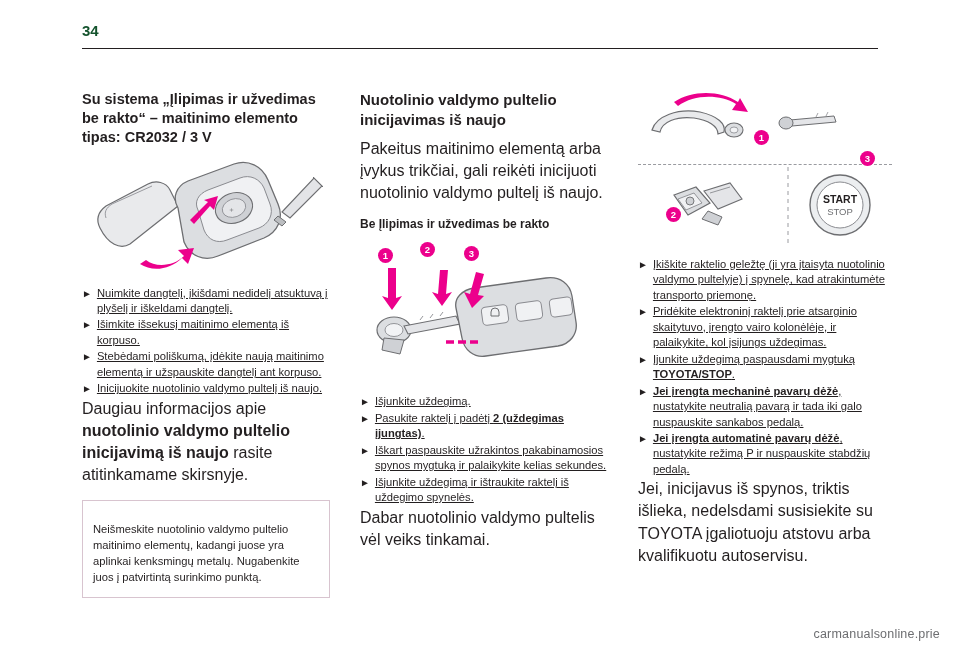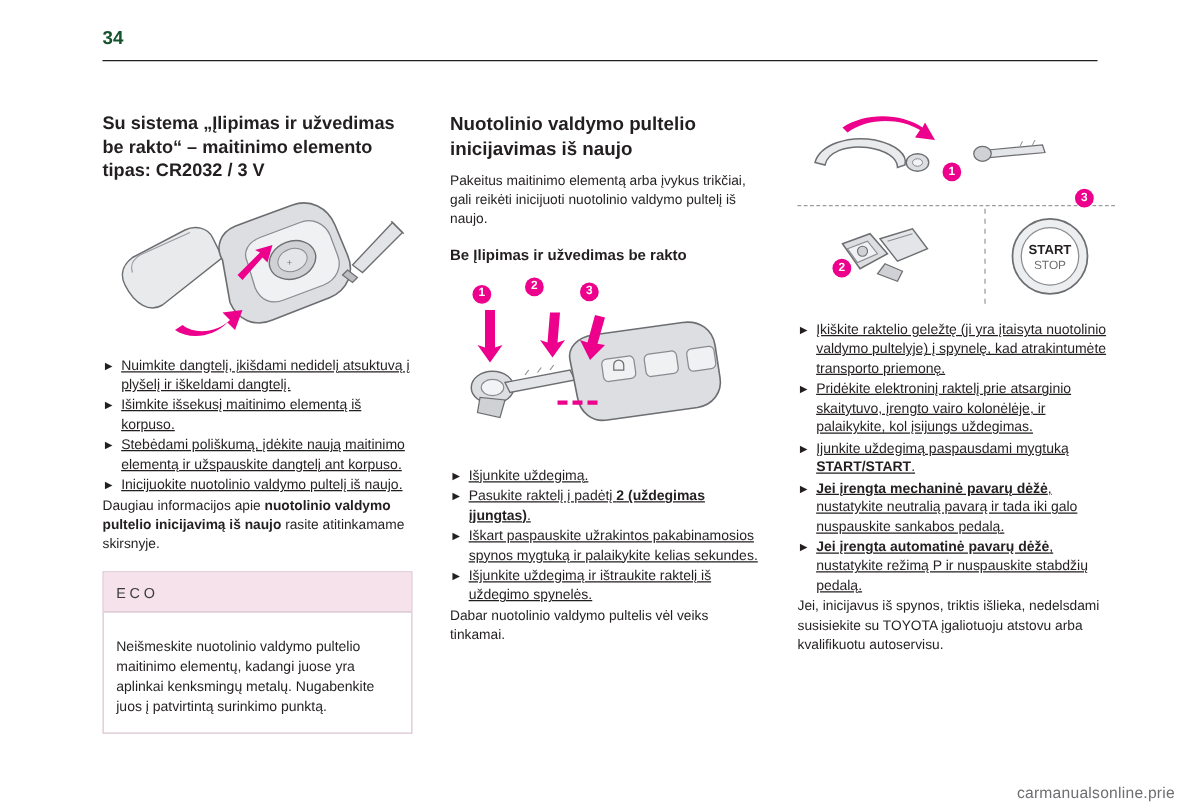--- a/index.html
+++ b/index.html
@@ -54,21 +54,21 @@
     line-height: 1.3;
   }
   h3.sub-title {
     font-size: 12px;
     font-weight: bold;
     color: #231f20;
     margin: 12px 0 7px 0;
     line-height: 1.35;
   }
   p.body-text {
-    font-size: 11px;
+    font-size: 16px;
     line-height: 1.38;
     margin: 0 0 2px 0;
     color: #231f20;
   }
   .bullet {
     font-size: 11.2px;
     line-height: 1.38;
     margin: 0 0 1px 0;
     color: #231f20;
     display: flex;
@@ -175,23 +175,20 @@
     <div class="bullet">
         <span class="arrow">►</span>
         <span class="txt">Inicijuokite nuotolinio valdymo pultelį iš naujo.</span>
       </div>
 
     <p class="body-text" style="margin-top:1px;">
       <span>Daugiau informacijos apie </span><b>nuotolinio valdymo pultelio inicijavimą iš naujo</b><span> rasite atitinkamame skirsnyje.</span>
     </p>
 
     <div class="eco-box">
-      <div class="eco-head">
-        <span>ECO</span>
-      </div>
       <div class="eco-body">Neišmeskite nuotolinio valdymo pultelio maitinimo elementų, kadangi juose yra aplinkai kenksmingų metalų. Nugabenkite juos į patvirtintą surinkimo punktą.</div>
     </div>
   </div>
 
   <div class="col col2">
     <h2 class="section-title" style="font-size:15px;">Nuotolinio valdymo pultelio inicijavimas iš naujo</h2>
     <p class="body-text">Pakeitus maitinimo elementą arba įvykus trikčiai, gali reikėti inicijuoti nuotolinio valdymo pultelį iš naujo.</p>
     <h3 class="sub-title">Be Įlipimas ir užvedimas be rakto</h3>
 
     <div class="illus" style="margin:10px 0 12px 0;height:140px;">
@@ -289,21 +286,21 @@
     <div class="bullet">
         <span class="arrow">►</span>
         <span class="txt"><span>Įkiškite raktelio geležtę (ji yra įtaisyta nuotolinio valdymo pultelyje) į spynelę, kad atrakintumėte transporto priemonę.</span></span>
       </div>
     <div class="bullet">
         <span class="arrow">►</span>
         <span class="txt"><span>Pridėkite elektroninį raktelį prie atsarginio skaitytuvo, įrengto vairo kolonėlėje, ir palaikykite, kol įsijungs uždegimas.</span></span>
       </div>
     <div class="bullet">
         <span class="arrow">►</span>
-        <span class="txt"><span>Įjunkite uždegimą paspausdami mygtuką </span><b>START/START</b><span>.</span></span>
+        <span class="txt"><span>Įjunkite uždegimą paspausdami mygtuką </span><b>TOYOTA/STOP</b><span>.</span></span>
       </div>
     <div class="bullet">
         <span class="arrow">►</span>
         <span class="txt"><b>Jei įrengta mechaninė pavarų dėžė</b><span>, nustatykite neutralią pavarą ir tada iki galo nuspauskite sankabos pedalą.</span></span>
       </div>
     <div class="bullet">
         <span class="arrow">►</span>
         <span class="txt"><b>Jei įrengta automatinė pavarų dėžė</b><span>, nustatykite režimą P ir nuspauskite stabdžių pedalą.</span></span>
       </div>
     <p class="body-text">Jei, inicijavus iš spynos, triktis išlieka, nedelsdami susisiekite su TOYOTA įgaliotuoju atstovu arba kvalifikuotu autoservisu.</p>

